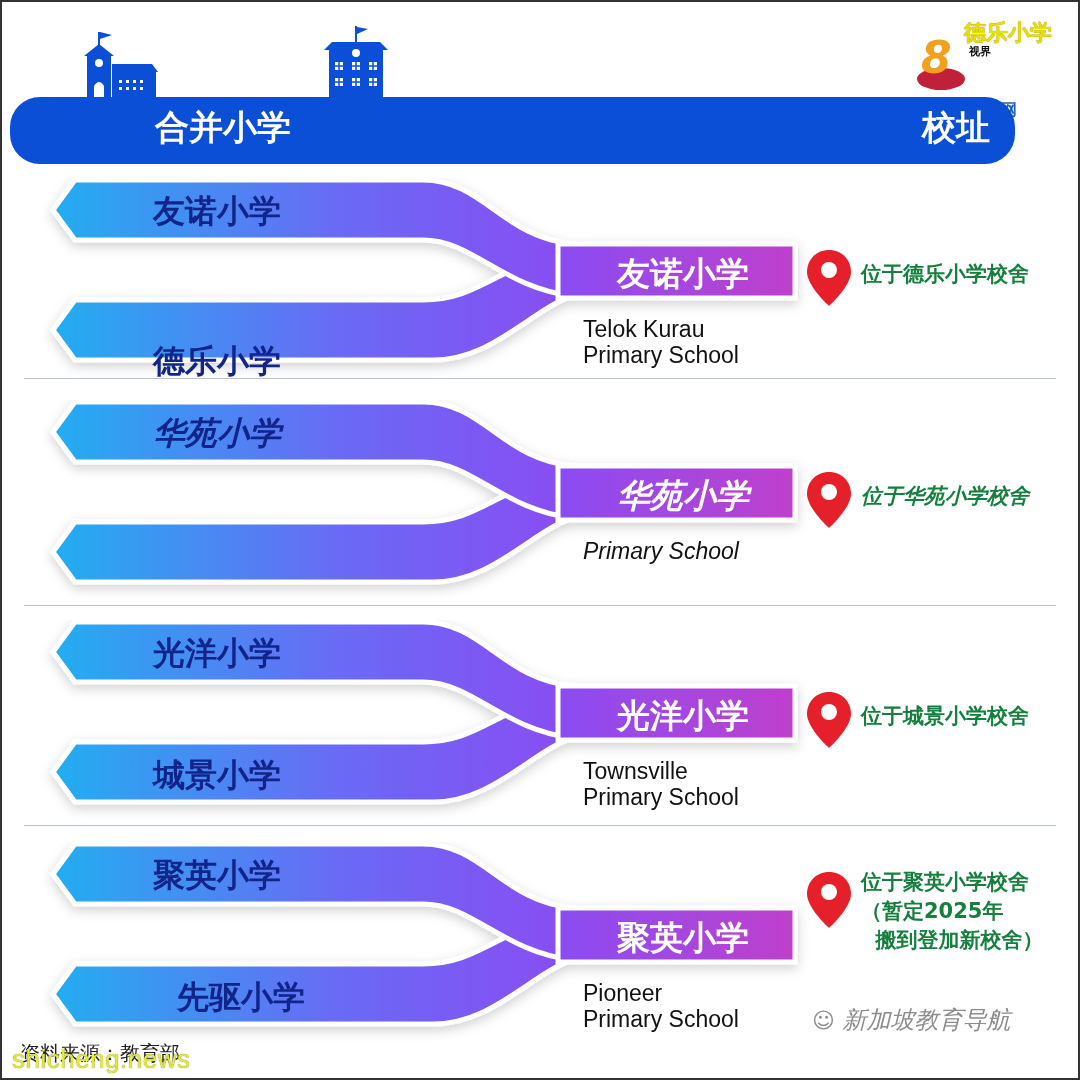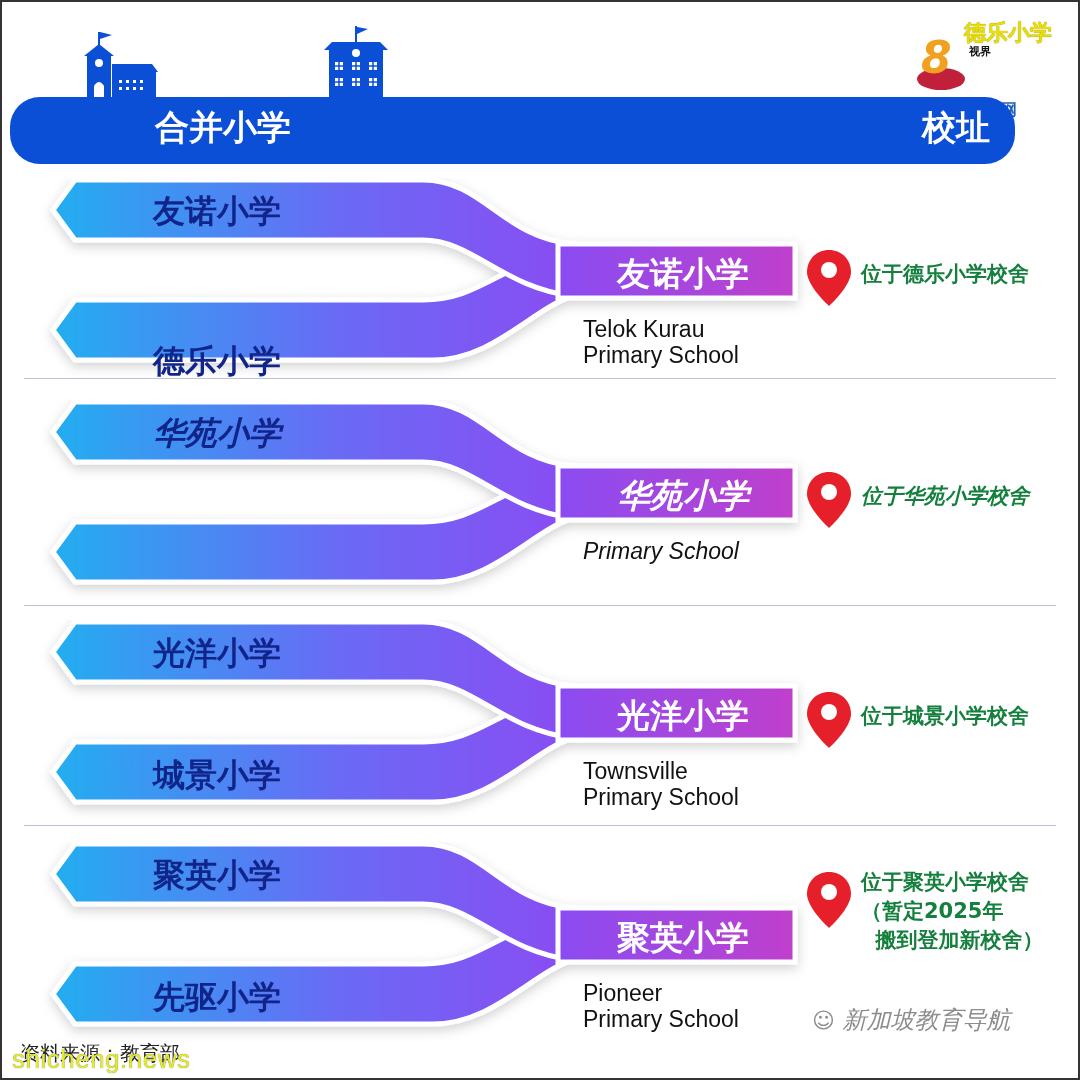--- a/index.html
+++ b/index.html
@@ -220,21 +220,21 @@
             <feDropShadow dx="0" dy="4" stdDeviation="6" flood-color="#000" flood-opacity="0.18"></feDropShadow>
           </filter>
         </defs>
         <g filter="url(#sh3)" stroke="#fff" stroke-width="5">
           <path d="M40 152 L62 122 L410 122 C460 122 480 95 530 80 L560 66 L560 118 C520 130 480 182 420 182 L62 182 Z" fill="url(#g3)"></path>
           <path d="M40 32 L62 2 L410 2 C470 2 490 60 560 66 L560 118 C490 110 460 62 410 62 L62 62 Z" fill="url(#g3)"></path>
           <rect x="545" y="66" width="237" height="54" fill="url(#n3)"></rect>
         </g>
       </svg>
       <div class="old" style="top:12px;">聚英小学</div>
-      <div class="old" style="top:134px;">先驱小学</div>
+      <div class="old" style="top:134px;margin-left:24px;">先驱小学</div>
       <div class="new" style="top:74px">聚英小学</div>
       <div class="en" style="top:138px">
         <div>Pioneer</div>
         <div>Primary School</div>
       </div>
       <svg class="pin" style="top:28px" width="48" height="60" viewBox="0 0 48 60">
         <path d="M24 2 C11 2 2 12 2 24 C2 38 24 58 24 58 C24 58 46 38 46 24 C46 12 37 2 24 2 Z" fill="#e5202a"></path>
         <circle cx="24" cy="22" r="8" fill="#fff"></circle>
       </svg>
       <div class="addr" style="top:26px">位于聚英小学校舍

